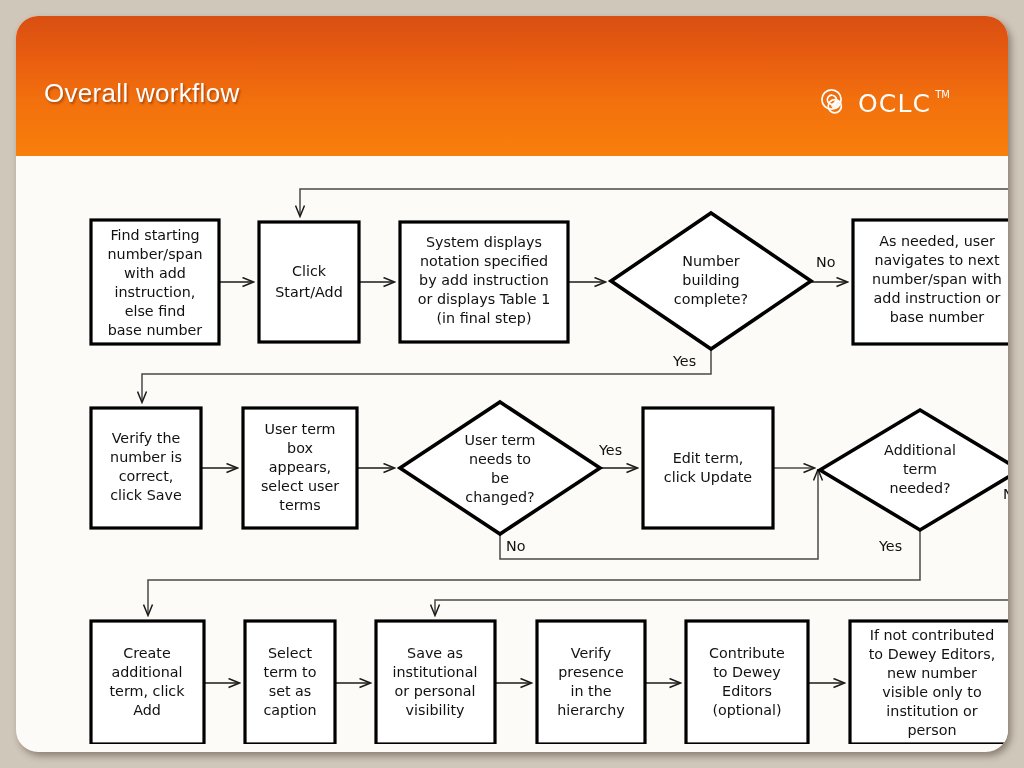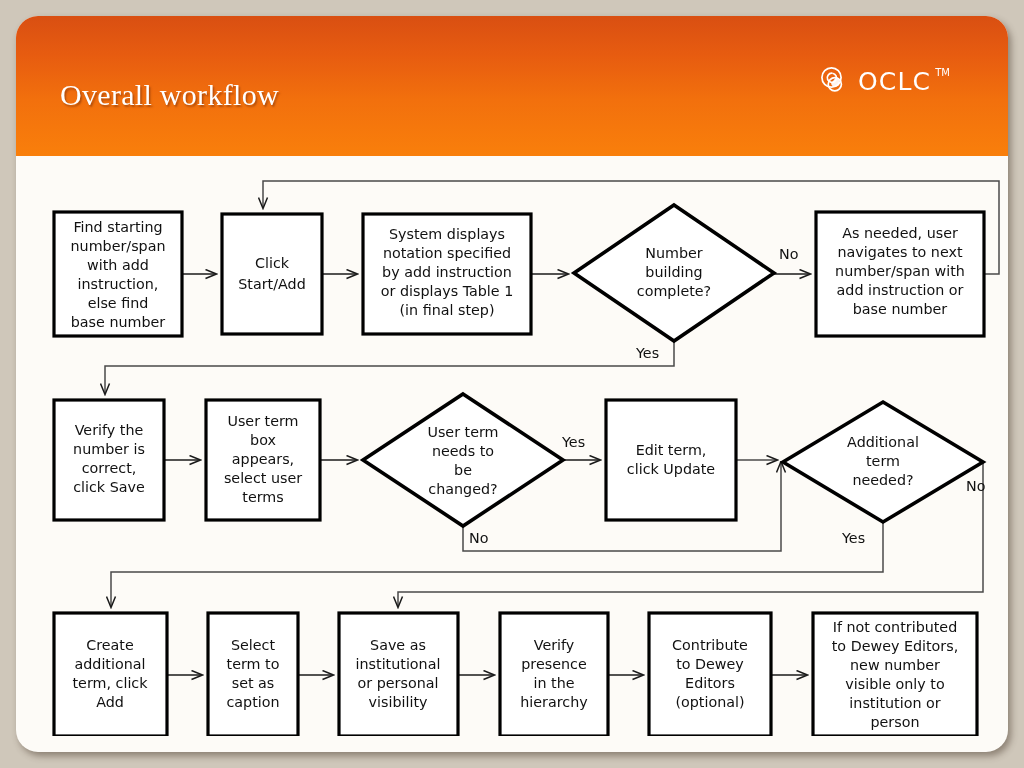--- a/index.html
+++ b/index.html
@@ -24,55 +24,56 @@
   }
   #header {
     position: absolute;
     left: 0; top: 0;
     width: 992px;
     height: 140px;
     background: linear-gradient(to bottom, #d94f12 0%, #e75c10 28%, #f2700d 60%, #f97f0b 100%);
   }
   #title {
     position: absolute;
-    left: 44px;
+    left: 28px;
     top: 62px;
-    font-size: 30px;
+    font-size: 26px;
     color: #ffffff;
     letter-spacing: 0.3px;
     text-shadow: 1.5px 1.5px 2px rgba(120,45,10,0.55);
-    font-family: Liberation Serif, serif;
+    font-family: Liberation Sans, sans-serif;
   }
   #logo {
     position: absolute;
     right: 58px;
-    top: 48px;
+    top: 70px;
     display: flex;
     align-items: center;
     gap: 7px;
   }
   #logo .wordmark {
     font-size: 25px;
     color: #ffffff;
     letter-spacing: 1.2px;
     font-family: "DejaVu Sans", sans-serif;
   }
   #logo .tm {
     font-size: 10px;
     color: #ffffff;
     align-self: flex-start;
     margin-top: 3px;
     margin-left: -3px;
   }
   #chart {
     position: absolute;
     left: 0;
-    top: 124px;
+    top: 132px;
     width: 808px;
     height: 596px;
+    padding-left: 37px;
   }
   svg { display: block; }
   .node-box {
     fill: #ffffff;
     stroke: #000000;
     stroke-width: 3.2;
   }
   .node-diamond {
     fill: #ffffff;
     stroke: #000000;

